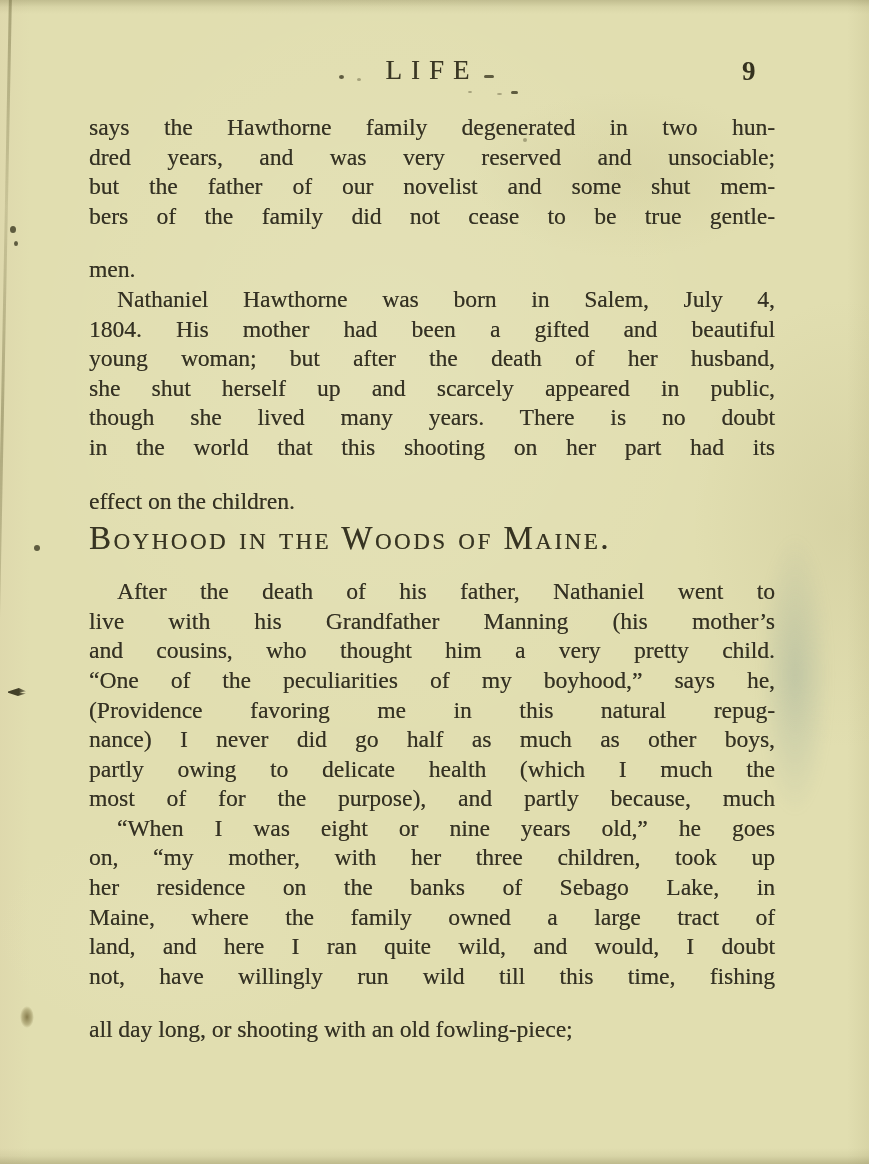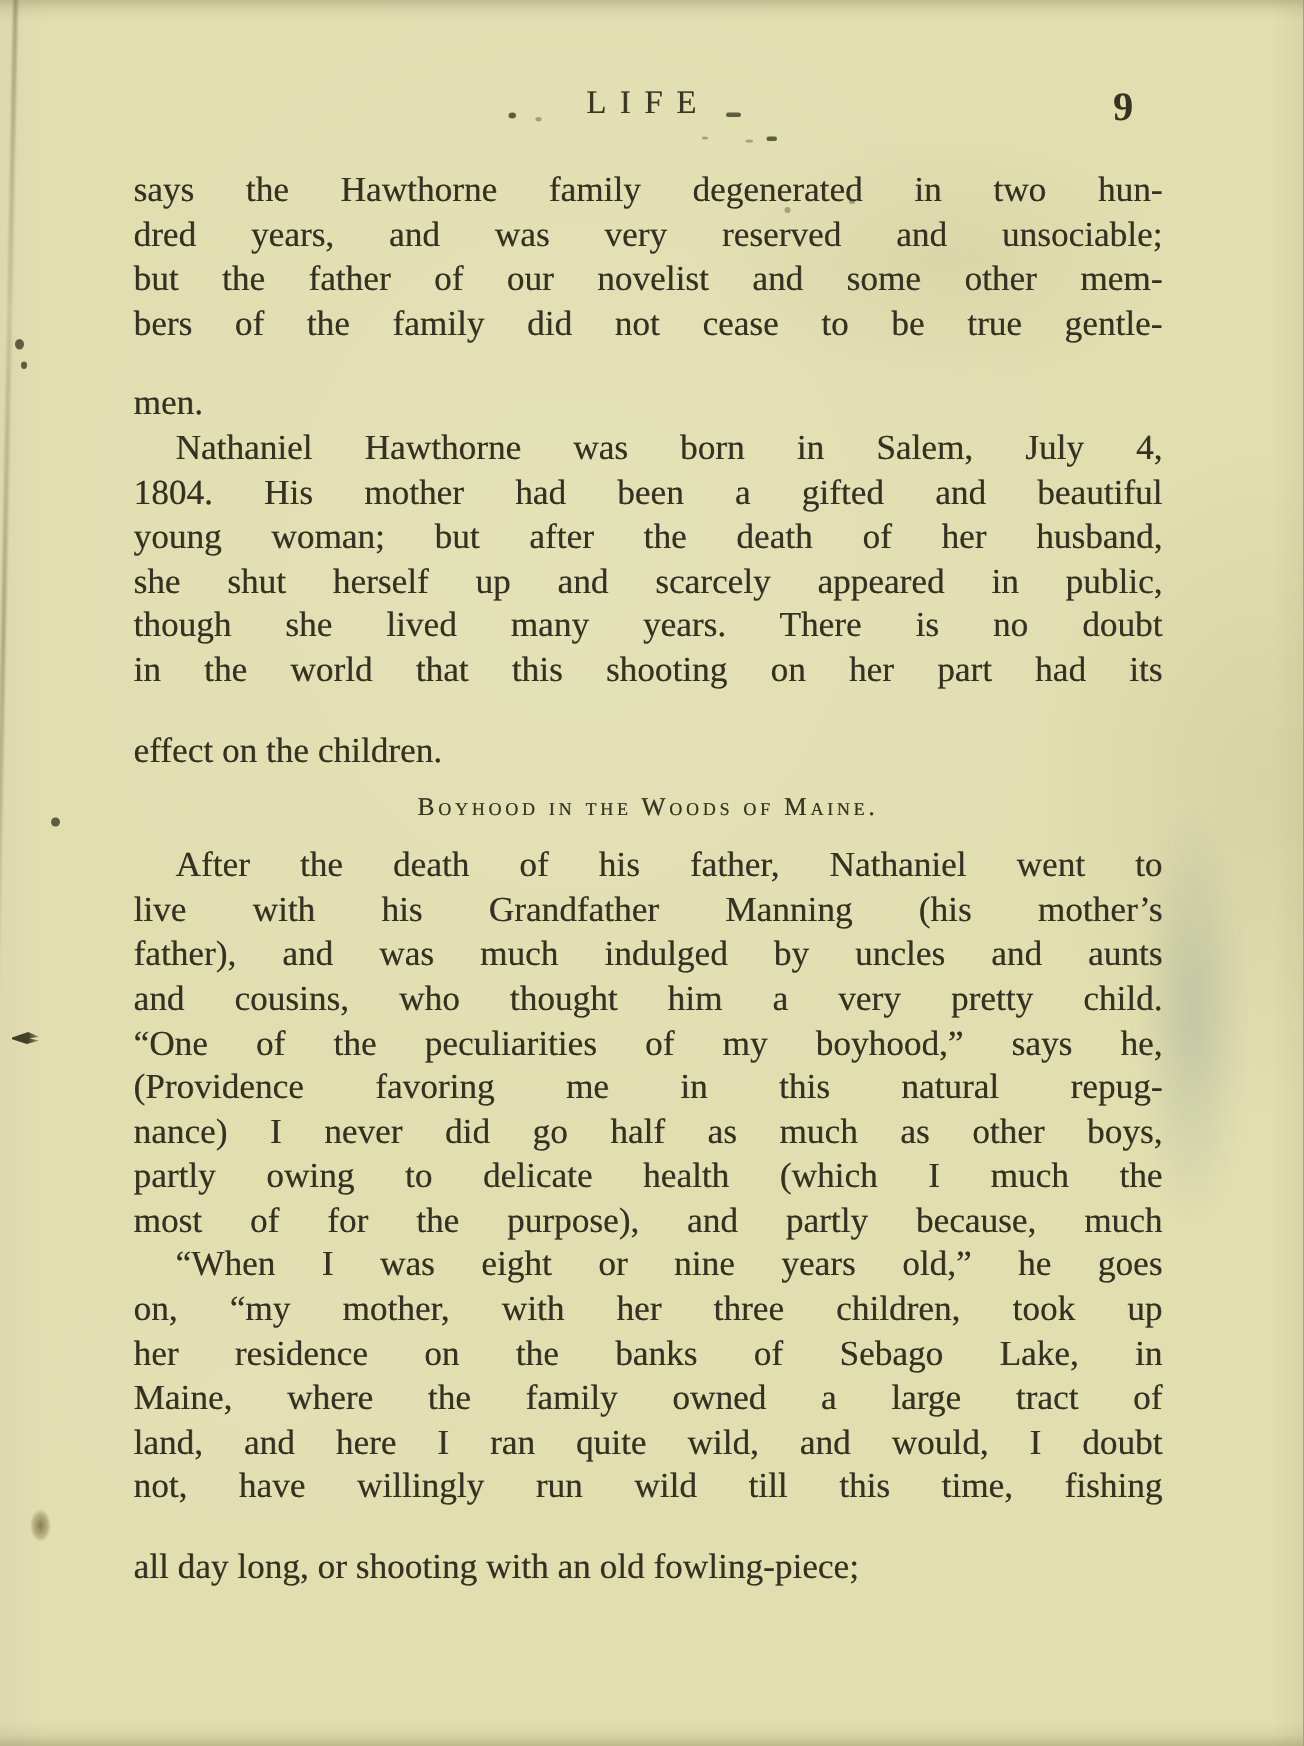--- a/index.html
+++ b/index.html
@@ -55,44 +55,43 @@
     position: absolute; left: 8px; top: 688px; width: 18px; height: 8px;
     background: linear-gradient(90deg, rgba(50,47,26,0.9) 0 60%, rgba(50,47,26,0.4));
     clip-path: polygon(0 45%, 60% 0, 100% 40%, 65% 55%, 100% 70%, 55% 100%, 0 60%);
   }
 
   
   .running-head-row { position: absolute; left: 88px; top: 55px; width: 688px; height: 34px; }
   .running-head {
     position: absolute; left: 0; right: 0; top: 0;
     text-align: center;
-    font-size: 22px; letter-spacing: 9px; font-weight: 500;
+    font-size: 27px; letter-spacing: 9px; font-weight: 500;
     color: #3a3724;
     text-shadow: 0.3px 0.3px 0 rgba(58,55,36,0.55);
   }
   .page-number {
     position: absolute; left: 654px; top: 1px;
     font-size: 27px; font-weight: bold; color: #35321f;
   }
 
   
   .text-block {
     position: absolute; left: 89px; top: 113px; width: 686px;
     font-size: 23.5px; line-height: 29.6px;
     color: #343123;
     text-shadow: 0.25px 0.25px 0 rgba(52,49,33,0.6);
   }
   .text-line { text-align: justify; text-align-last: justify; }
   .text-line.last { text-align-last: left; margin-top: 24px; }
   .paragraph.indent .text-line.first { text-indent: 28px; }
   .section-heading {
-    margin: 7px 0 10px 0;
-    text-align: center;
+    margin: 7px 0 24px 0;
     font-variant: small-caps;
-    font-size: 17px; letter-spacing: 2.5px;
+    font-size: 33px; letter-spacing: 2.5px;
     line-height: 30px;
     color: #373422;
   }
 </style>
 </head>
 <body>
 
 <div class="page">
 
   <div class="crease-left"></div>
@@ -113,38 +112,37 @@
 
   <div class="running-head-row">
     <div class="running-head">LIFE</div>
     <div class="page-number">9</div>
   </div>
 
   <div class="text-block">
       <div class="paragraph">
         <div class="text-line first">says the Hawthorne family degenerated in two hun-</div>
         <div class="text-line">dred years, and was very reserved and unsociable;</div>
-        <div class="text-line">but the father of our novelist and some other mem-</div>
+        <div class="text-line">but the father of our novelist and some shut mem-</div>
         <div class="text-line">bers of the family did not cease to be true gentle-</div>
         <div class="text-line last">men.</div>
       </div>
       <div class="paragraph indent">
         <div class="text-line first">Nathaniel Hawthorne was born in Salem, July 4,</div>
         <div class="text-line">1804. His mother had been a gifted and beautiful</div>
         <div class="text-line">young woman; but after the death of her husband,</div>
         <div class="text-line">she shut herself up and scarcely appeared in public,</div>
         <div class="text-line">though she lived many years. There is no doubt</div>
         <div class="text-line">in the world that this shooting on her part had its</div>
         <div class="text-line last">effect on the children.</div>
       </div>
       <div class="section-heading">Boyhood in the Woods of Maine.</div>
       <div class="paragraph indent">
         <div class="text-line first">After the death of his father, Nathaniel went to</div>
         <div class="text-line">live with his Grandfather Manning (his mother’s</div>
-        <div class="text-line">father), and was much indulged by uncles and aunts</div>
         <div class="text-line">and cousins, who thought him a very pretty child.</div>
         <div class="text-line">“One of the peculiarities of my boyhood,” says he,</div>
         <div class="text-line">(Providence favoring me in this natural repug-</div>
         <div class="text-line">nance) I never did go half as much as other boys,</div>
         <div class="text-line">partly owing to delicate health (which I much the</div>
         <div class="text-line">most of for the purpose), and partly because, much</div>
       </div>
       <div class="paragraph indent">
         <div class="text-line first">“When I was eight or nine years old,” he goes</div>
         <div class="text-line">on, “my mother, with her three children, took up</div>

